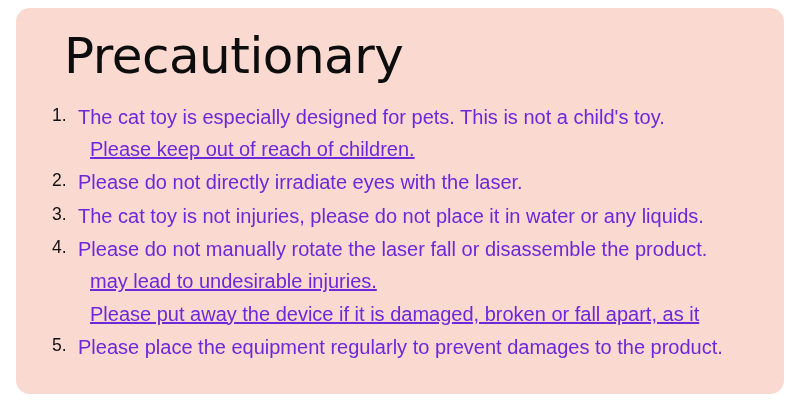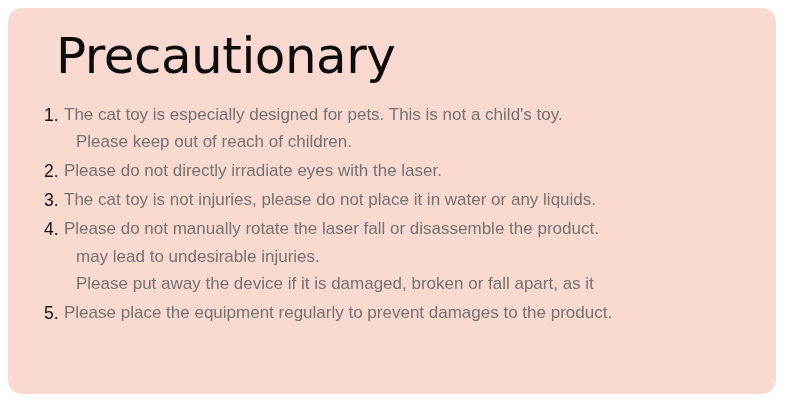--- a/index.html
+++ b/index.html
@@ -8,21 +8,21 @@
     background: #ffffff;
   }
   body {
     width: 800px;
     height: 402px;
     font-family: "Liberation Sans", sans-serif;
     overflow: hidden;
   }
   .panel {
     position: absolute;
-    left: 8px;
+    left: 16px;
     top: 8px;
     width: 768px;
     height: 386px;
     background: #fad9d1;
     border-radius: 14px;
     box-sizing: border-box;
     padding: 22px 30px 0 30px;
   }
   .title {
     font-family: "DejaVu Sans", sans-serif;
@@ -50,27 +50,29 @@
     width: 26px;
     flex: 0 0 26px;
     text-align: left;
     padding-left: 6px;
     box-sizing: border-box;
   }
   .text-block {
     flex: 1 1 auto;
   }
   .line {
-    font-size: 17px;
-    color: #737373;
+    font-size: 20px;
+    color: #6d28d9;
     line-height: 1.62;
     white-space: nowrap;
+    margin-left: 6px;
   }
   .line.indent {
     padding-left: 12px;
+    text-decoration: underline;
   }
 </style>
 </head>
 <body>
 
 <div class="panel">
   <h1 class="title">Precautionary</h1>
 
   <ul class="list">
 

